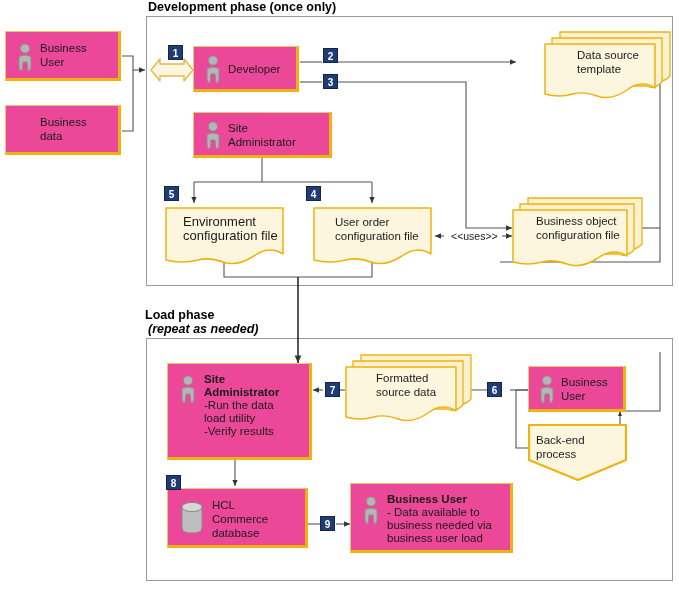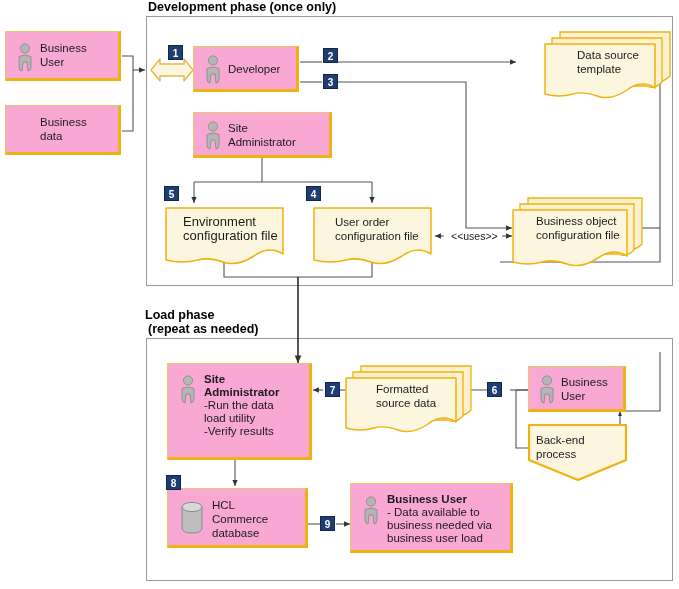--- a/index.html
+++ b/index.html
@@ -4,21 +4,21 @@
 <style>
   html,body{margin:0;padding:0;background:#ffffff;}
   body{font-family:"Liberation Sans", sans-serif;}
   #stage{position:relative;width:679px;height:589px;overflow:hidden;background:#fff;}
 
   
   .phase-frame{position:absolute;border:1px solid #9a9a9a;background:transparent;box-sizing:border-box;}
   .phase-title{position:absolute;font-weight:bold;font-size:12.5px;color:#000;line-height:14px;white-space:pre;}
 
   
-  .node{position:absolute;box-sizing:border-box;background:#f9a8d4;
+  .node{position:absolute;box-sizing:border-box;background:#ec4899;
         border:1px solid #e8c66a;border-right:3px solid #eeb211;border-bottom:3px solid #eeb211;}
   .node .label{position:absolute;font-size:11.5px;color:#1a1a1a;line-height:13.5px;}
   .node .label b{font-weight:bold;}
 
   
   .doc{position:absolute;}
   .doc svg{display:block;overflow:visible;}
 
   
   .chev{position:absolute;}
@@ -40,21 +40,21 @@
 </style>
 </head>
 <body>
 
 <div id="stage">
 
   <div class="phase-title" style="left:148px;top:0px;">Development phase (once only)</div>
   <div class="phase-frame" style="left:146px;top:16px;width:527px;height:270px;"></div>
 
   <div class="phase-title" style="left:145px;top:308px;text-align:right;">Load phase</div>
-  <div class="phase-title" style="left:148px;top:322px;">(repeat as needed)</div>
+  <div class="phase-title" style="left:148px;top:322px;font-style:italic;">(repeat as needed)</div>
   <div class="phase-frame" style="left:146px;top:338px;width:527px;height:243px;"></div>
 
   <svg class="conn">
     <defs>
       <marker id="ah" viewBox="0 0 10 10" refX="9" refY="5" markerWidth="6" markerHeight="6" orient="auto-start-reverse">
         <path d="M0,1 L9,5 L0,9 z" fill="#333"></path>
       </marker>
       <marker id="ahs" viewBox="0 0 10 10" refX="9" refY="5" markerWidth="5" markerHeight="5" orient="auto-start-reverse">
         <path d="M0,1.5 L9,5 L0,8.5 z" fill="#333"></path>
       </marker>
@@ -208,21 +208,21 @@
     </span>
     <span class="label" style="left:36px;top:9px;line-height:13px;">
       <b>Site</b><br>
       <b>Administrator</b><br>
       <span>-Run the data</span><br>
       <span> load utility</span><br>
       <span>-Verify results</span>
     </span>
   </div>
 
-  <div class="doc" style="left:345px;top:364px;width:128px;height:72px;">
+  <div class="doc" style="left:345px;top:353px;width:128px;height:72px;">
     <svg width="128" height="72" viewBox="0 0 128 72">
       <path d="M16,2 L126,2 L126,46 q-8,8 -16,4 L16,50 z" fill="#fdf1cf" stroke="#eeb211" stroke-width="1.3"></path>
       <path d="M8,8 L118,8 L118,52 q-8,8 -16,4 L8,56 z" fill="#fdf1cf" stroke="#eeb211" stroke-width="1.3"></path>
       <path d="M1,14 L111,14 L111,58 q-14,-9 -28,2 q-16,11 -30,6 q-14,-5 -24,-2 q-14,4 -28,0 z" fill="#fdf6df" stroke="#eeb211" stroke-width="1.5" stroke-linejoin="round"></path>
     </svg>
     <span class="label" style="position:absolute;left:31px;top:18px;font-size:11.5px;line-height:14px;color:#1a1a1a;">
       <span>Formatted</span><br>
       <span>source data</span>
     </span>
   </div>

